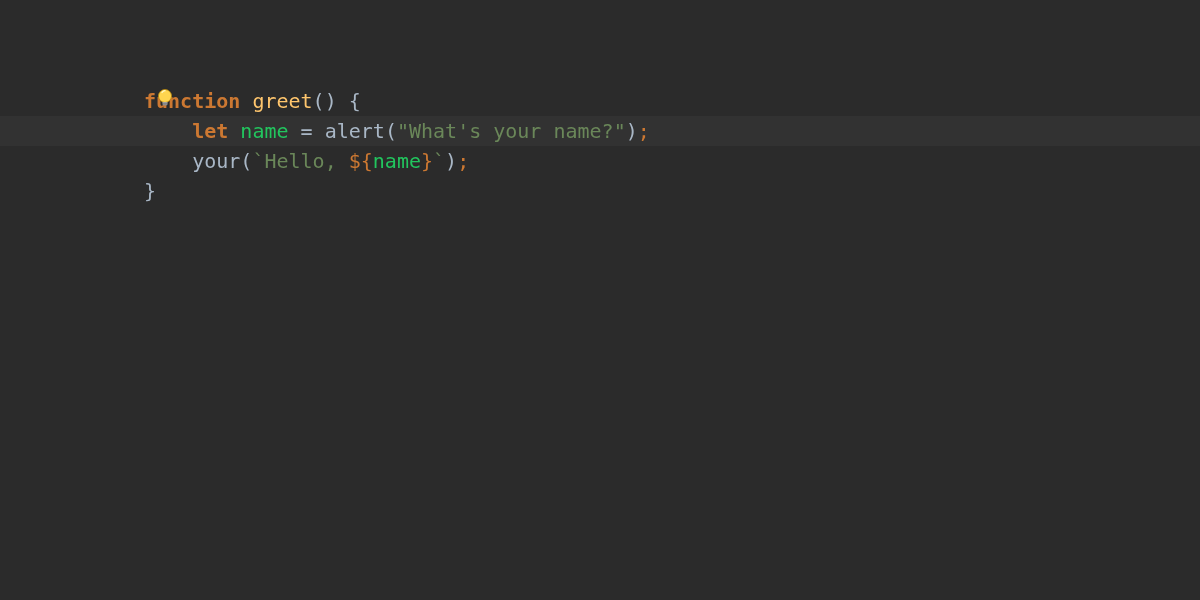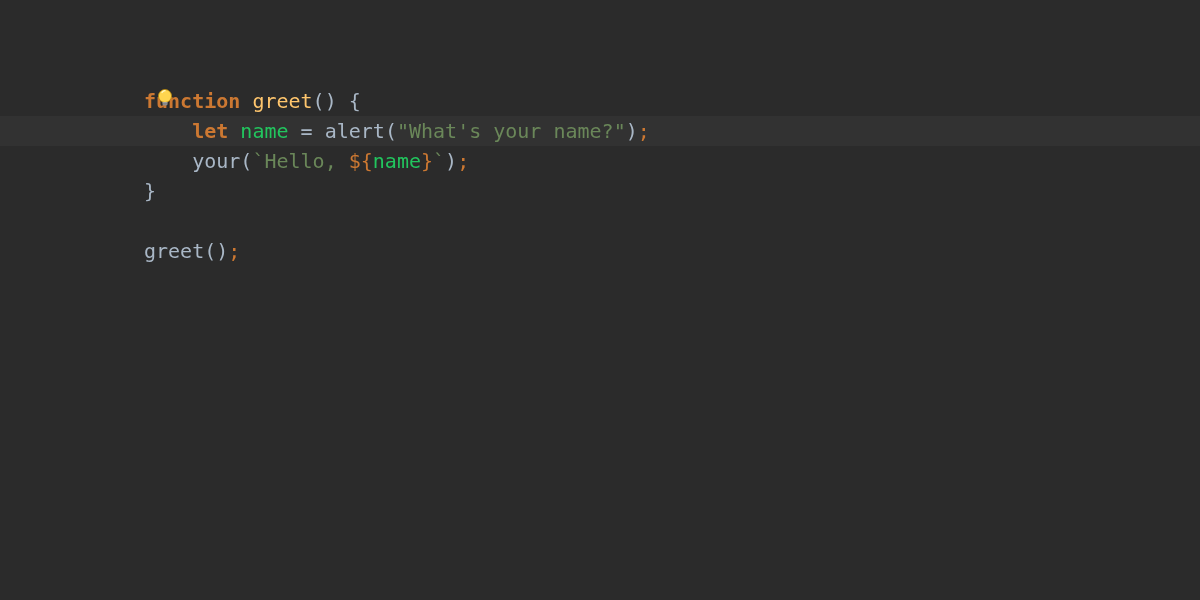--- a/index.html
+++ b/index.html
@@ -61,15 +61,14 @@
   <div class="line"><span class="kw">function</span> <span class="fn">greet</span><span class="pl">() {</span></div>
 
   <div class="line highlight"><span class="indent">    </span><span class="kw">let</span><span class="pl"> </span><span class="name">name</span><span class="pl"> </span><span class="pl">=</span><span class="pl"> </span><span class="pl">alert</span><span class="pl">(</span><span class="str">"What's your name?"</span><span class="pl">)</span><span class="pn">;</span></div>
 
   <div class="line"><span class="indent">    </span><span class="pl">your</span><span class="pl">(</span><span class="str">`</span><span class="str">Hello, </span><span class="pn">${</span><span class="name">name</span><span class="pn">}</span><span class="str">`</span><span class="pl">)</span><span class="pn">;</span></div>
 
   <div class="line"><span class="pl">}</span></div>
 
   <div class="line"><span></span></div>
 
-  <div class="line"><span class="pl">greet</span><span class="pl">()</span><span class="pn">;</span></div>
 
 </div>
 
 </body></html>

